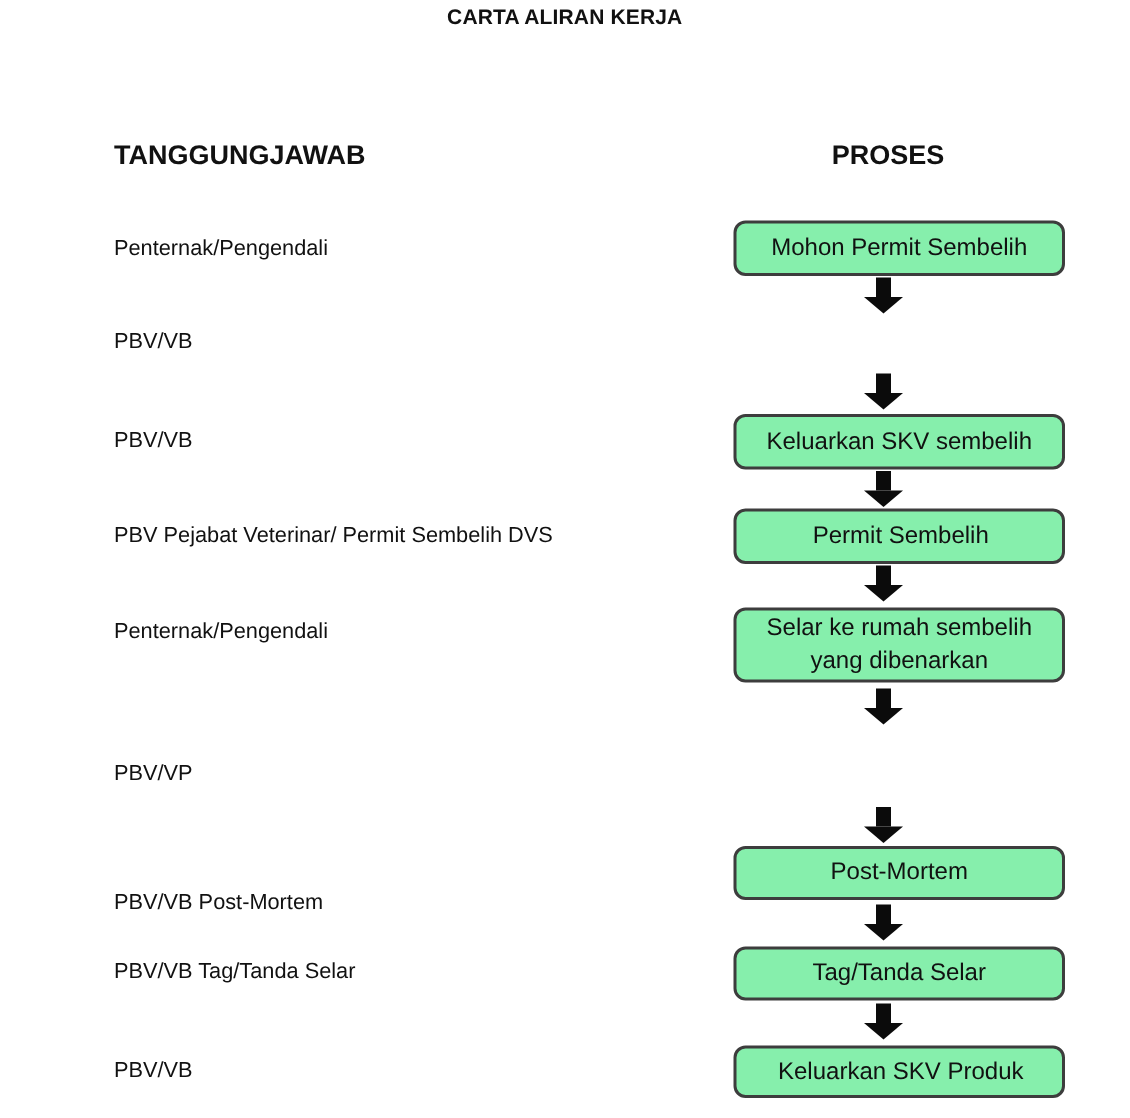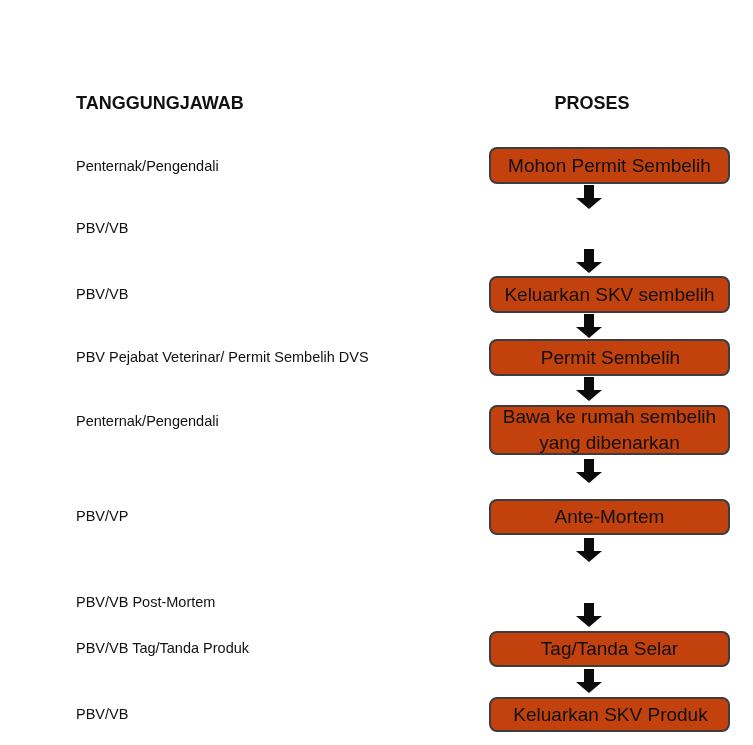--- a/index.html
+++ b/index.html
@@ -39,30 +39,30 @@
   .resp-label {
     position: absolute;
     left: 76px;
     font-size: 14.5px;
     line-height: 18px;
     white-space: nowrap;
   }
   .proc-box {
     position: absolute;
     left: 489px;
-    width: 241px;
+    width: 221px;
     box-sizing: border-box;
     border: 2px solid #3d3d3d;
     border-radius: 8px;
-    background: #c2410c;
+    background: #86efac;
     display: flex;
     align-items: center;
     justify-content: center;
     text-align: center;
-    font-size: 19px;
+    font-size: 16px;
     line-height: 1.35;
     padding: 0 10px;
   }
   .flow-arrow {
     position: absolute;
     left: 576px;
     width: 26px;
     height: 24px;
   }
   .flow-arrow .stem {
@@ -95,20 +95,21 @@
   .a5 { top: 459px; }
   .a6 { top: 538px; }
   .a7 { top: 603px; }
   .a8 { top: 669px; }
 </style>
 </head>
 <body>
 
 <div class="page">
 
+  <div class="doc-title title-1">CARTA ALIRAN KERJA</div>
 
   <div class="col-header col-header-left">TANGGUNGJAWAB</div>
   <div class="col-header col-header-right">PROSES</div>
 
   <div class="resp-label r1-label">Penternak/Pengendali</div>
   <div class="proc-box r1-box">
     <span>Mohon Permit Sembelih</span>
   </div>
   <div class="flow-arrow a1">
       <div class="stem"></div>
@@ -134,43 +135,43 @@
   <div class="proc-box r4-box">
     <span>Permit Sembelih</span>
   </div>
   <div class="flow-arrow a4">
       <div class="stem"></div>
       <div class="head"></div>
     </div>
 
   <div class="resp-label r5-label">Penternak/Pengendali</div>
   <div class="proc-box r5-box">
-    <span>Bawa ke rumah sembelih yang dibenarkan</span>
+    <span>Selar ke rumah sembelih yang dibenarkan</span>
   </div>
   <div class="flow-arrow a5">
       <div class="stem"></div>
       <div class="head"></div>
     </div>
 
   <div class="resp-label r6-label">PBV/VP</div>
-  <div class="proc-box r6-box">
-    <span>Ante-Mortem</span>
-  </div>
   <div class="flow-arrow a6">
       <div class="stem"></div>
       <div class="head"></div>
     </div>
 
   <div class="resp-label r7-label">PBV/VB Post-Mortem</div>
+  <div class="proc-box r7-box">
+    <span>Post-Mortem</span>
+  </div>
   <div class="flow-arrow a7">
       <div class="stem"></div>
       <div class="head"></div>
     </div>
 
-  <div class="resp-label r8-label">PBV/VB Tag/Tanda Produk</div>
+  <div class="resp-label r8-label">PBV/VB Tag/Tanda Selar</div>
   <div class="proc-box r8-box">
     <span>Tag/Tanda Selar</span>
   </div>
   <div class="flow-arrow a8">
       <div class="stem"></div>
       <div class="head"></div>
     </div>
 
   <div class="resp-label r9-label">PBV/VB</div>
   <div class="proc-box r9-box">

